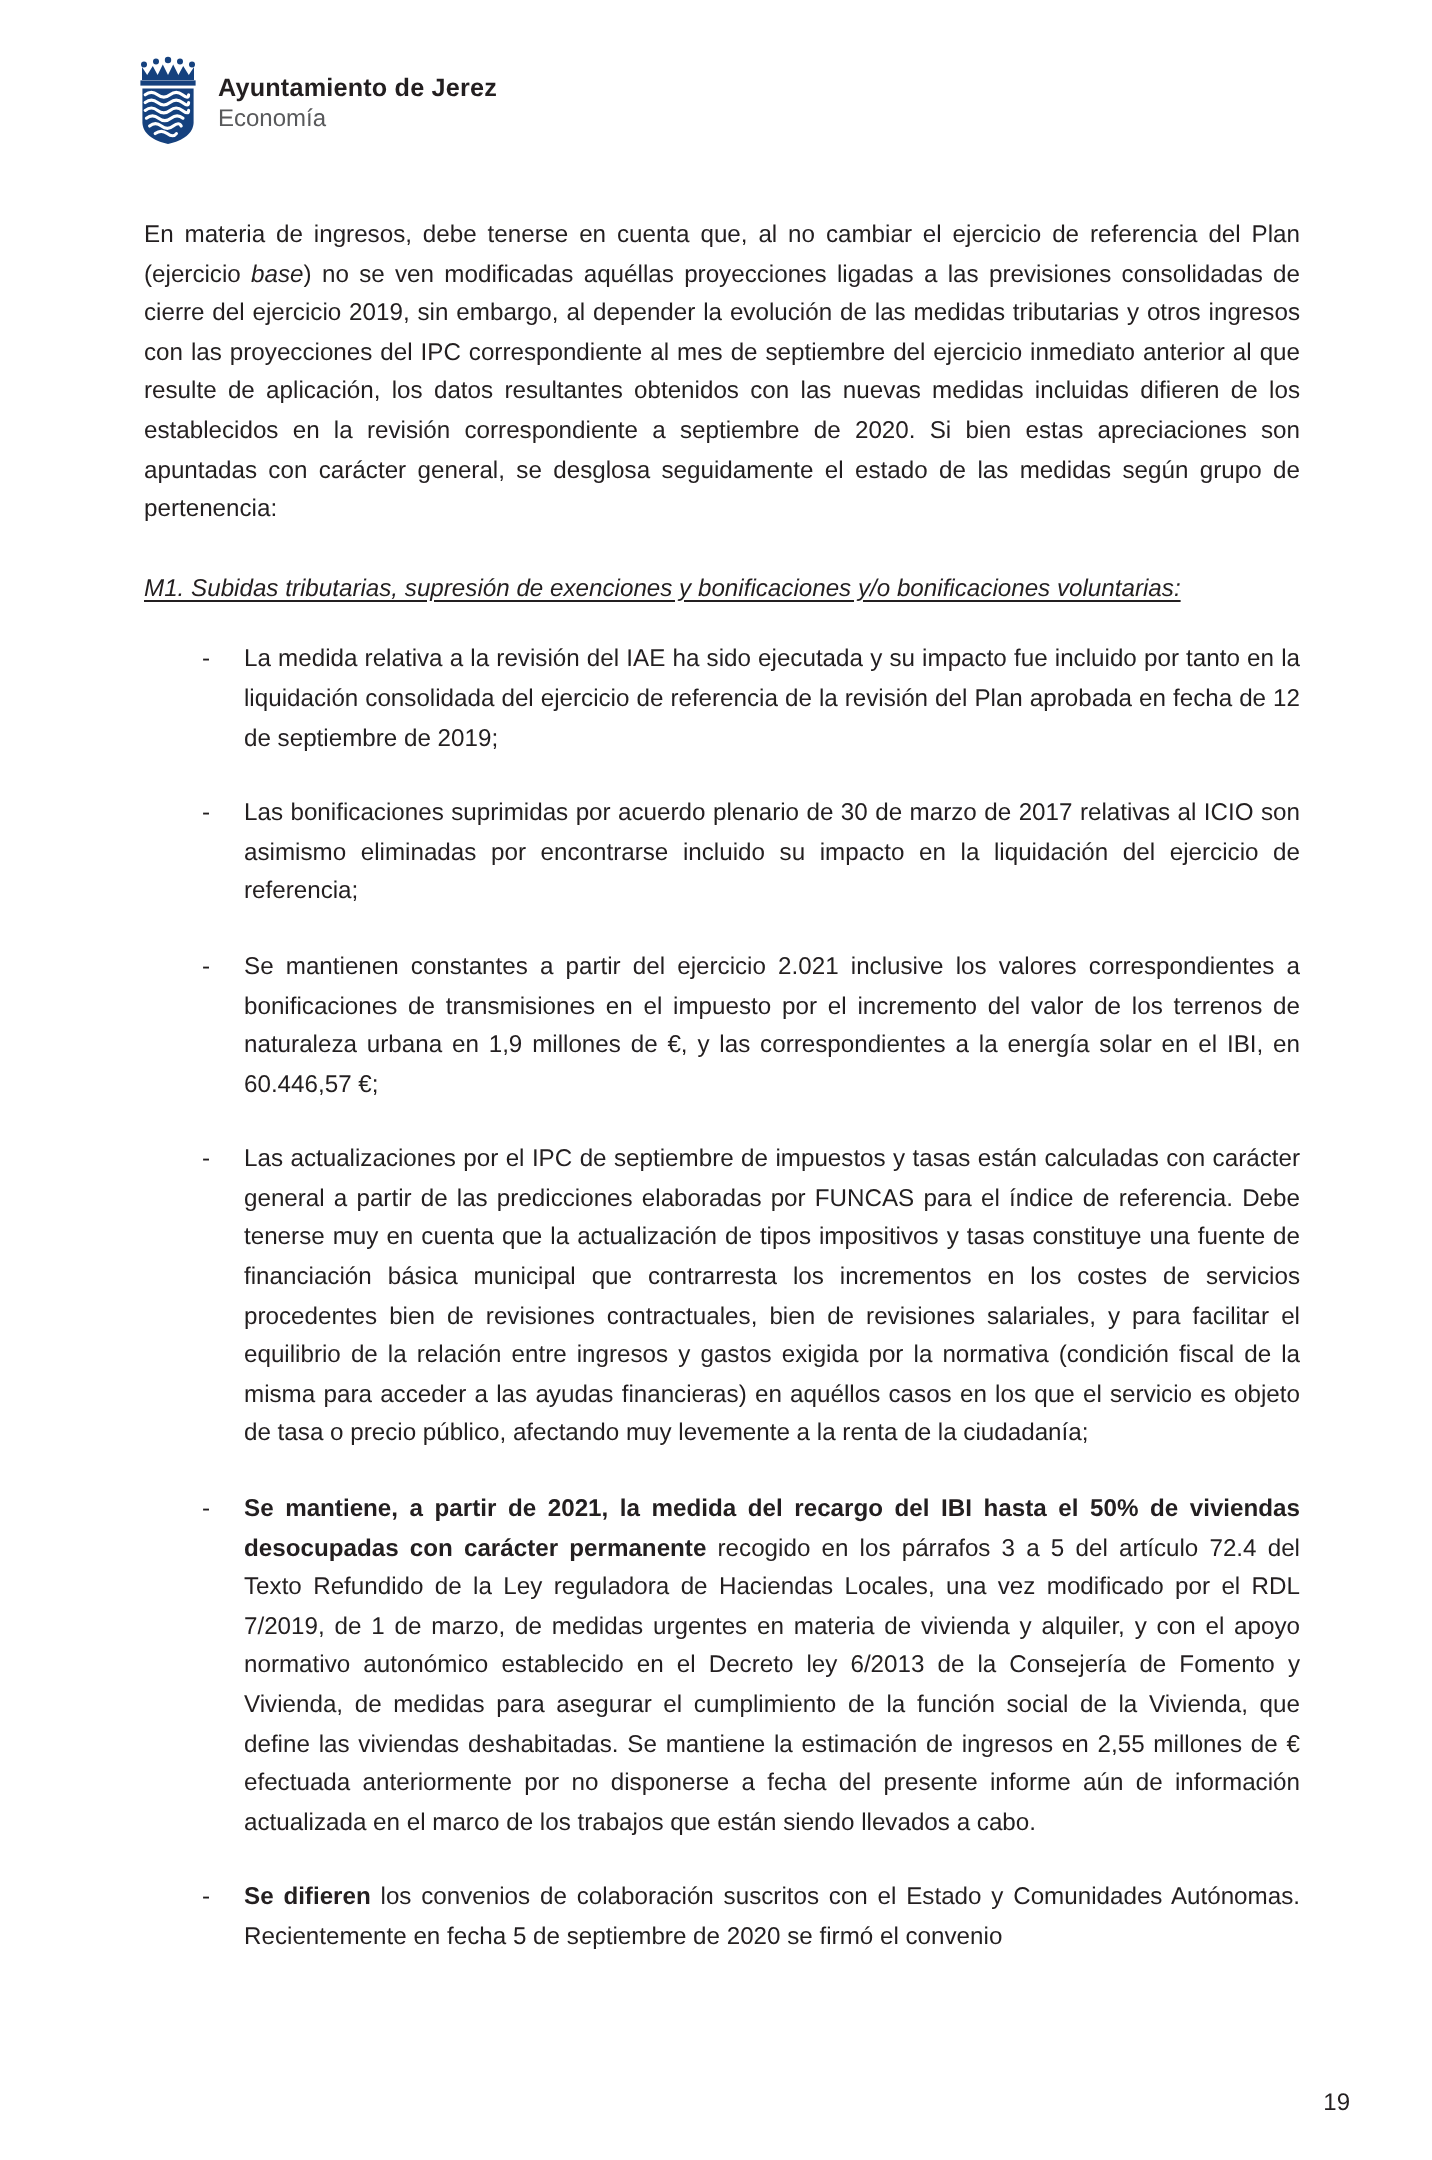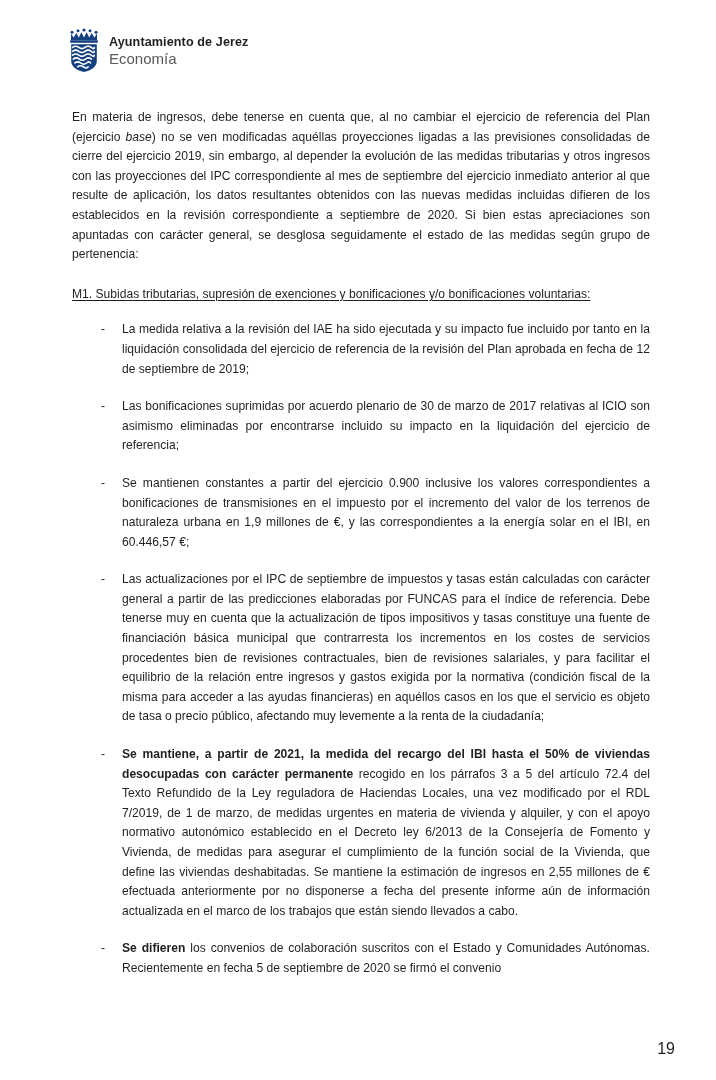--- a/index.html
+++ b/index.html
@@ -46,21 +46,21 @@
     padding-top: 4px;
   }
   .org-name {
     font-size: 12.6px;
     font-weight: bold;
     color: #231f20;
     letter-spacing: 0.1px;
     line-height: 1.15;
   }
   .org-sub {
-    font-size: 15px;
+    font-size: 12px;
     font-weight: normal;
     color: #58595b;
     line-height: 1.25;
     margin-top: 1px;
   }
 
   
   .doc {
     position: absolute;
     left: 72px;
@@ -79,20 +79,21 @@
   }
 
   p.para {
     margin: 16px 0 20px 0;
     text-align: justify;
     text-justify: inter-word;
     hyphens: none;
   }
 
   .grp-head {
+    font-style: italic;
     text-decoration: underline;
     text-underline-offset: 2px;
     text-align: justify;
     margin: 4px 0 16px 0;
   }
   .grp-head.tight { margin-bottom: 2px; }
 
   ul.bullets {
     list-style: none;
     margin: 0;
@@ -114,21 +115,21 @@
   }
   ul.bullets.tight > li { margin-bottom: 0; }
 
   b, strong { font-weight: bold; }
   i, em { font-style: italic; }
 
   .page-number {
     position: absolute;
     right: 63px;
     bottom: 22px;
-    font-size: 16px;
+    font-size: 12px;
     color: #231f20;
   }
 </style>
 </head>
 <body>
 
 <div class="page">
 
   <div class="header">
     <span class="crest">
@@ -174,21 +175,21 @@
       <li>
         <span class="dash">-</span>
         <span>La medida relativa a la revisión del IAE ha sido ejecutada y su impacto fue incluido por tanto en la liquidación consolidada del ejercicio de referencia de la revisión del Plan aprobada en fecha de 12 de septiembre de 2019;</span>
       </li>
       <li>
         <span class="dash">-</span>
         <span>Las bonificaciones suprimidas por acuerdo plenario de 30 de marzo de 2017 relativas al ICIO son asimismo eliminadas por encontrarse incluido su impacto en la liquidación del ejercicio de referencia;</span>
       </li>
       <li>
         <span class="dash">-</span>
-        <span>Se mantienen constantes a partir del ejercicio 0.900 inclusive los valores correspondientes a bonificaciones de transmisiones en el impuesto por el incremento del valor de los terrenos de naturaleza urbana en 1,9 millones de €, y las correspondientes a la energía solar en el IBI, en 60.446,57 €;</span>
+        <span>Se mantienen constantes a partir del ejercicio 2.021 inclusive los valores correspondientes a bonificaciones de transmisiones en el impuesto por el incremento del valor de los terrenos de naturaleza urbana en 1,9 millones de €, y las correspondientes a la energía solar en el IBI, en 60.446,57 €;</span>
       </li>
       <li>
         <span class="dash">-</span>
         <span>Las actualizaciones por el IPC de septiembre de impuestos y tasas están calculadas con carácter general a partir de las predicciones elaboradas por FUNCAS para el índice de referencia. Debe tenerse muy en cuenta que la actualización de tipos impositivos y tasas constituye una fuente de financiación básica municipal que contrarresta los incrementos en los costes de servicios procedentes bien de revisiones contractuales, bien de revisiones salariales, y para facilitar el equilibrio de la relación entre ingresos y gastos exigida por la normativa (condición fiscal de la misma para acceder a las ayudas financieras) en aquéllos casos en los que el servicio es objeto de tasa o precio público, afectando muy levemente a la renta de la ciudadanía;</span>
       </li>
       <li>
         <span class="dash">-</span>
         <b>Se mantiene, a partir de 2021, la medida del recargo del IBI hasta el 50% de viviendas desocupadas con carácter permanente</b><span> recogido en los párrafos 3 a 5 del artículo 72.4 del Texto Refundido de la Ley reguladora de Haciendas Locales, una vez modificado por el RDL 7/2019, de 1 de marzo, de medidas urgentes en materia de vivienda y alquiler, y con el apoyo normativo autonómico establecido en el Decreto ley 6/2013 de la Consejería de Fomento y Vivienda, de medidas para asegurar el cumplimiento de la función social de la Vivienda, que define las viviendas deshabitadas. Se mantiene la estimación de ingresos en 2,55 millones de € efectuada anteriormente por no disponerse a fecha del presente informe aún de información actualizada en el marco de los trabajos que están siendo llevados a cabo.</span>
       </li>
     </ul>

